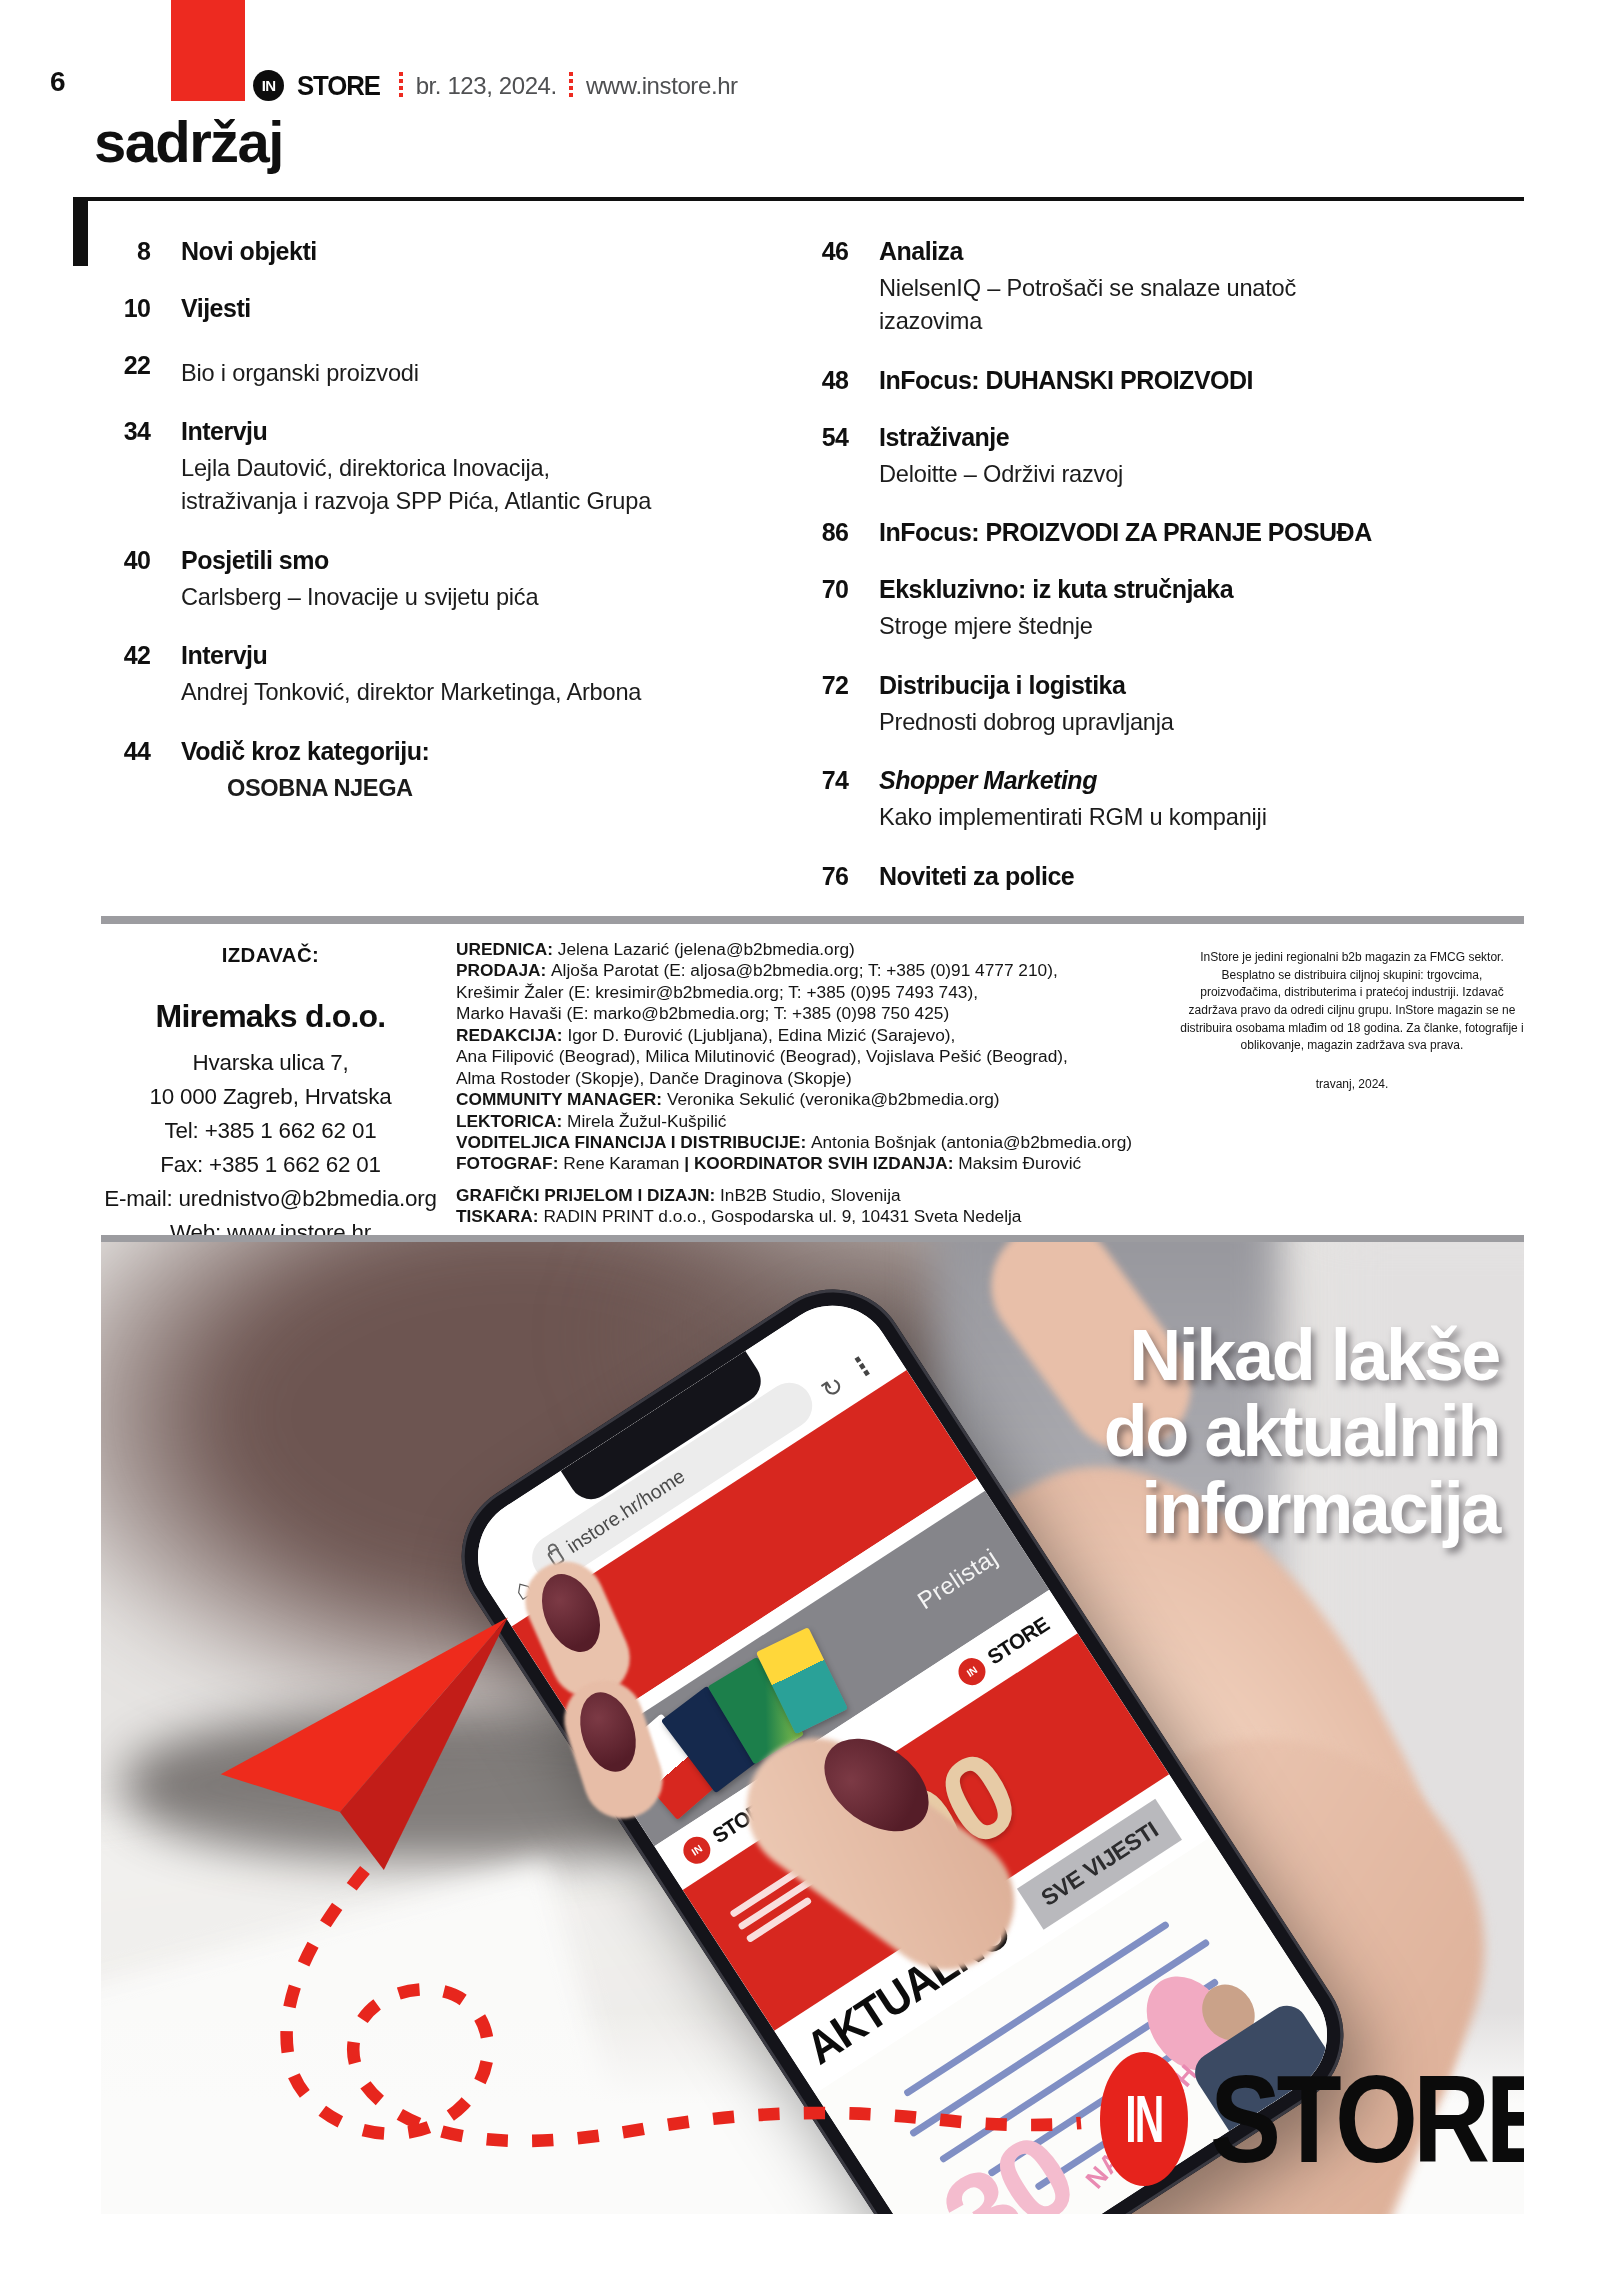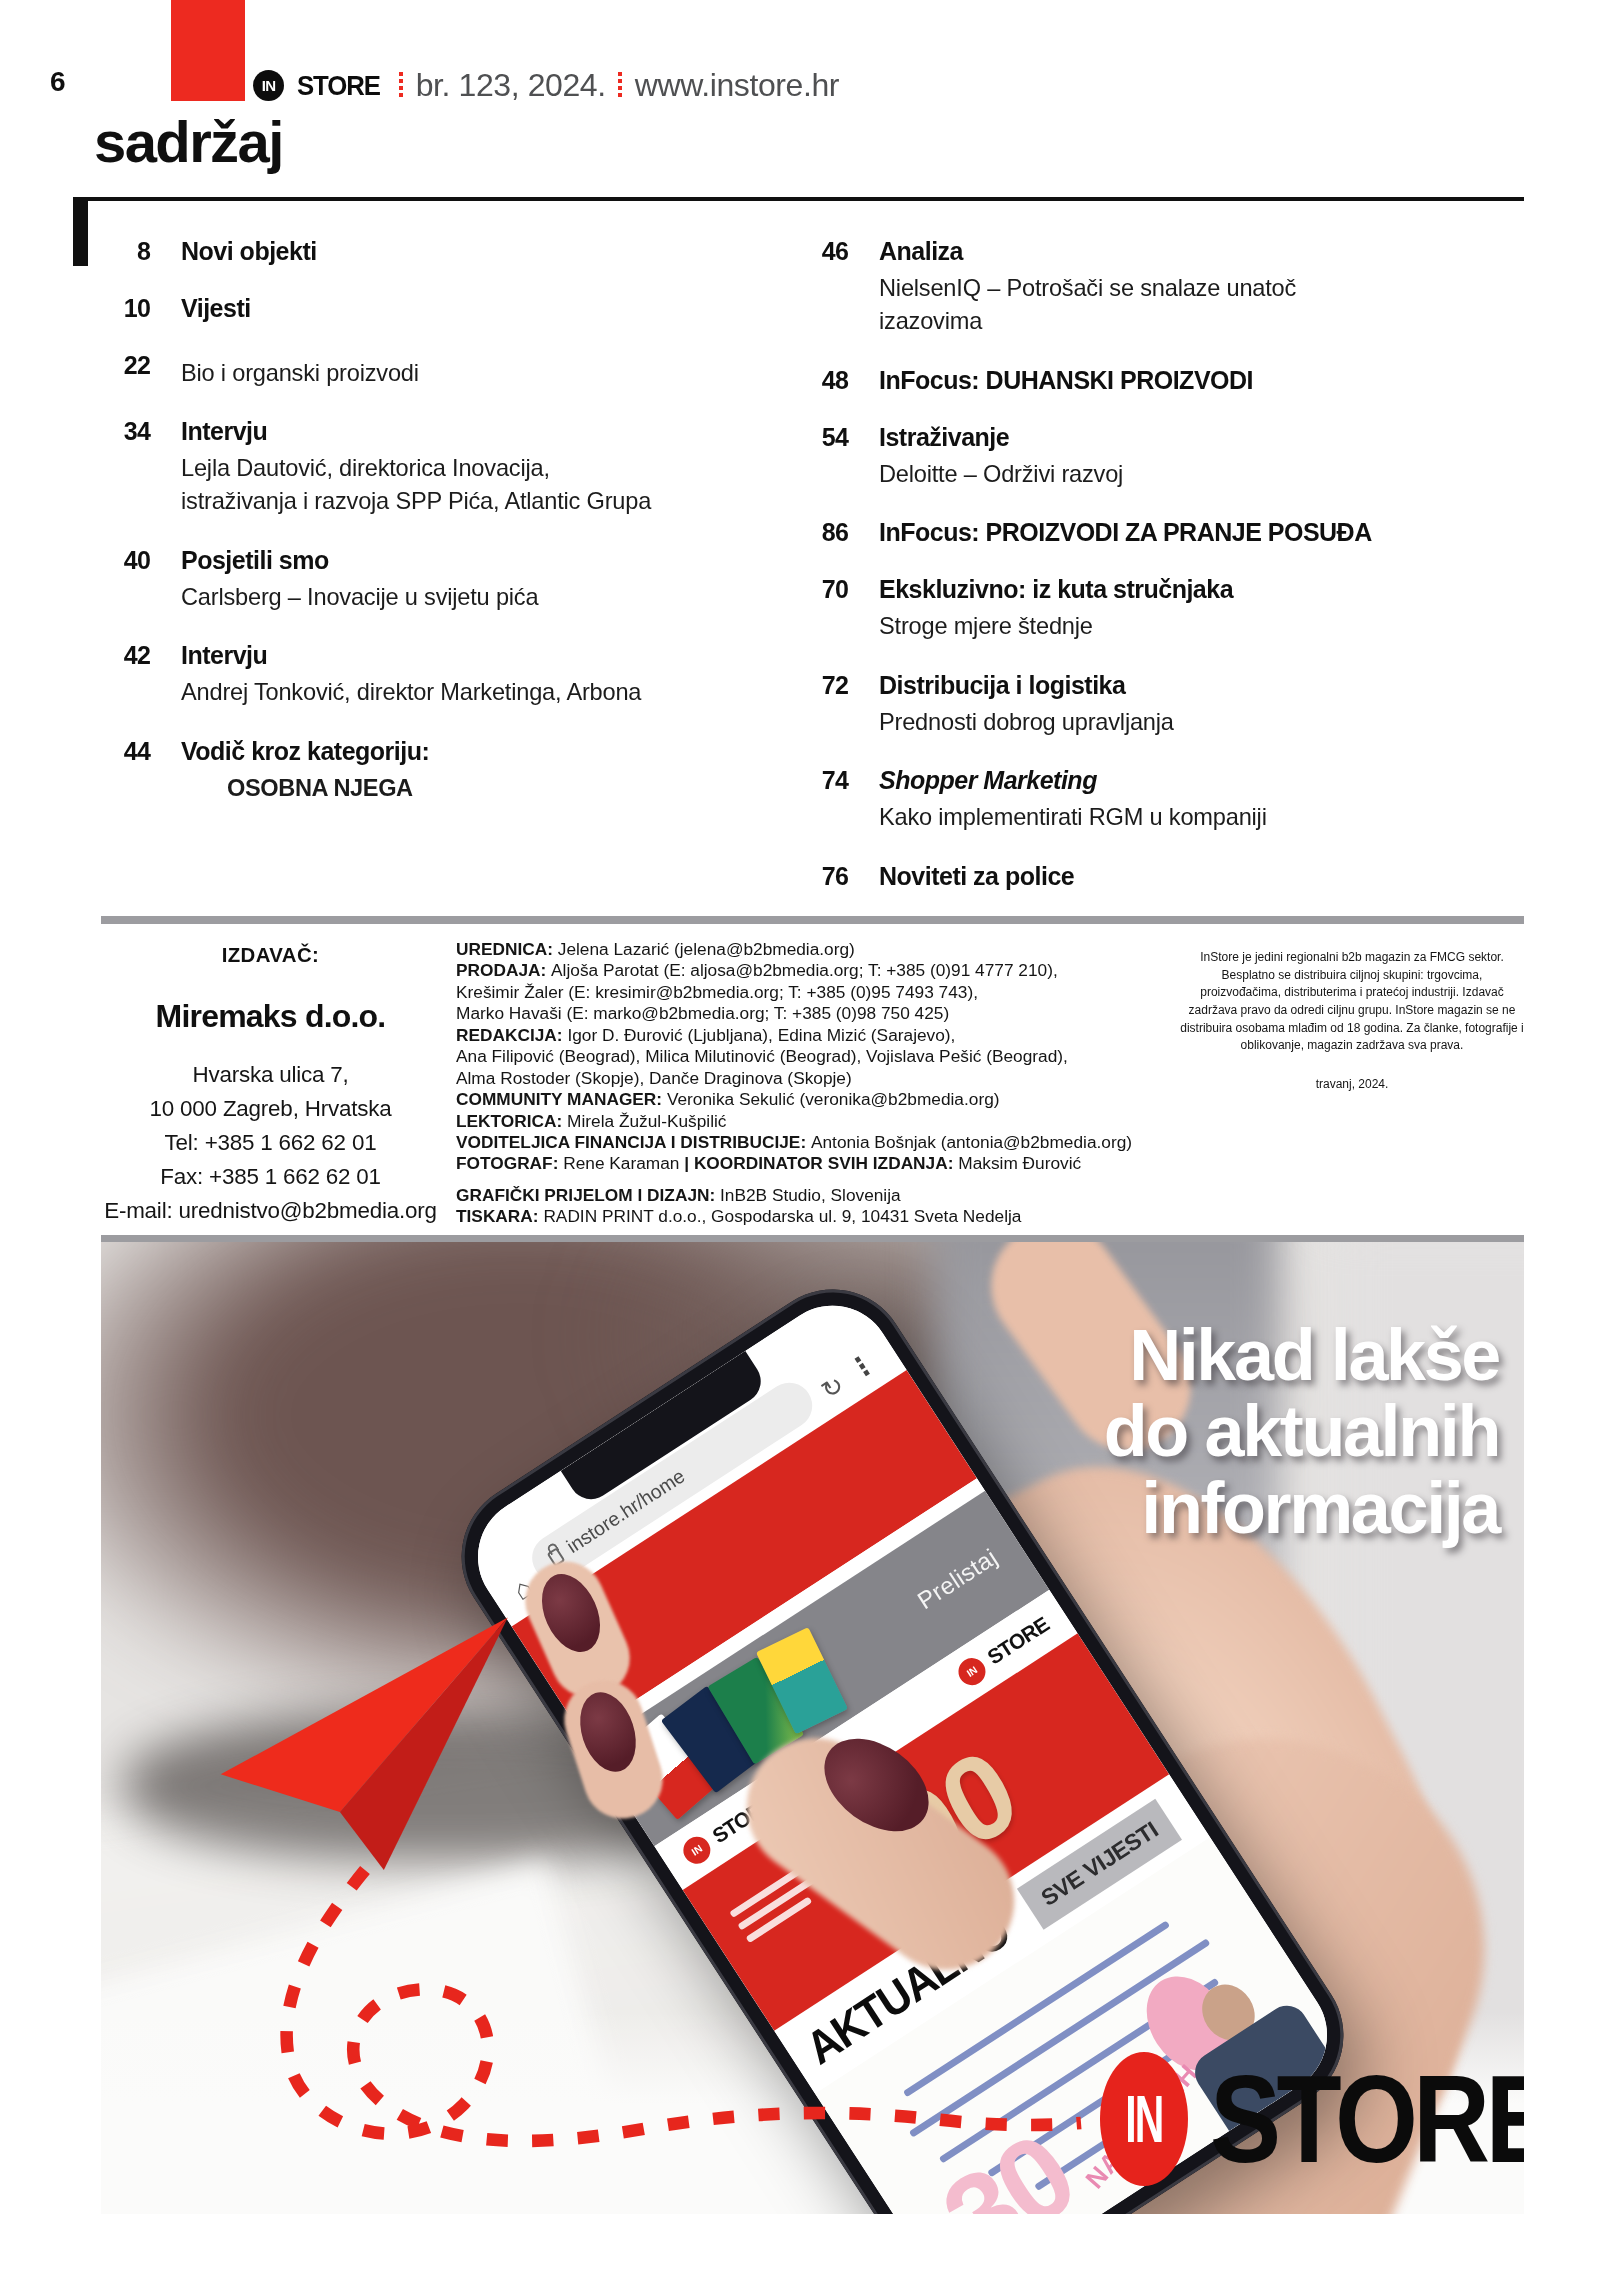--- a/index.html
+++ b/index.html
@@ -14,21 +14,21 @@
 
   
   .pageno{position:absolute;top:66px;left:50px;font-size:28px;font-weight:700;letter-spacing:-0.8px;}
   .red-tab{position:absolute;top:0;left:171px;width:74px;height:101px;background:var(--red);}
   .brand{position:absolute;top:68px;left:253px;height:35px;display:flex;align-items:center;gap:12.6px;}
   .in-circle{width:31px;height:31px;border-radius:50%;background:#0d0d0d;color:#fff;
     display:flex;align-items:center;justify-content:center;font-size:15px;font-weight:800;letter-spacing:-0.8px;flex:none;}
   .store-word{font-size:28px;font-weight:800;letter-spacing:-1.2px;color:#0d0d0d;transform:scaleX(.92);transform-origin:left;}
   .dotsep{width:3.9px;height:27px;flex:none;
     background:repeating-linear-gradient(to bottom,var(--red) 0 3.9px,transparent 3.9px 7px);}
-  .issue,.site{font-size:32px;color:#4f5052;letter-spacing:-0.4px;white-space:nowrap;}
+  .issue,.site{font-size:24px;color:#4f5052;letter-spacing:-0.4px;white-space:nowrap;}
   .page-title{position:absolute;top:108px;left:94px;font-size:58px;font-weight:800;letter-spacing:-1.6px;}
   .rule{position:absolute;top:197px;left:75px;width:1449px;height:3.9px;background:var(--ink);}
   .tick{position:absolute;top:197px;left:73px;width:15px;height:69px;background:var(--ink);}
 
   
   .toc-col{position:absolute;top:237px;}
   #toc-left{left:101px;width:675px;}
   #toc-right{left:799px;width:724px;}
   .toc-item{display:flex;margin-bottom:27.5px;}
   .toc-num{width:80px;flex:none;text-align:right;padding-right:31px;font-size:25px;font-weight:700;letter-spacing:-0.8px;}
@@ -38,21 +38,21 @@
   .toc-sub{font-size:23.6px;color:#1c1c1c;line-height:1.4;margin-top:5.5px;max-width:479px;letter-spacing:-0.2px;}
   .toc-sub.bold{font-weight:700;letter-spacing:-0.4px;margin-left:46px;}
 
   
   .imp-bar{position:absolute;left:101px;width:1423px;height:7.9px;background:var(--bar-gray);}
   .imp-bar.top{top:916px;}
   .imp-bar.bot{top:1235px;}
   .imp-left{position:absolute;left:101px;top:944px;width:339px;text-align:center;}
   .imp-label{font-size:20.4px;font-weight:700;letter-spacing:0.4px;}
   .imp-name{font-size:32px;font-weight:700;letter-spacing:-0.8px;margin-top:31px;}
-  .imp-addr{margin-top:23px;font-size:22.4px;line-height:1.52;color:#151515;letter-spacing:-0.2px;}
+  .imp-addr{margin-top:11px;font-size:22.4px;line-height:1.52;color:#151515;letter-spacing:-0.2px;}
   .imp-mid{position:absolute;left:456px;top:939px;width:644px;font-size:17.3px;line-height:1.24;color:#151515;}
   .imp-line{white-space:nowrap;}
   .imp-line .b{font-weight:700;}
   .imp-line.gap{margin-top:10.2px;}
   .imp-right{position:absolute;left:1180px;top:949px;width:344px;text-align:center;font-size:12px;line-height:1.47;color:#151515;}
   .imp-date{margin-top:21px;}
 
   
   .ad{position:absolute;left:101px;top:1242px;width:1423px;height:972px;overflow:hidden;background:#e6e4e2;}
   .ad *{pointer-events:none;}

